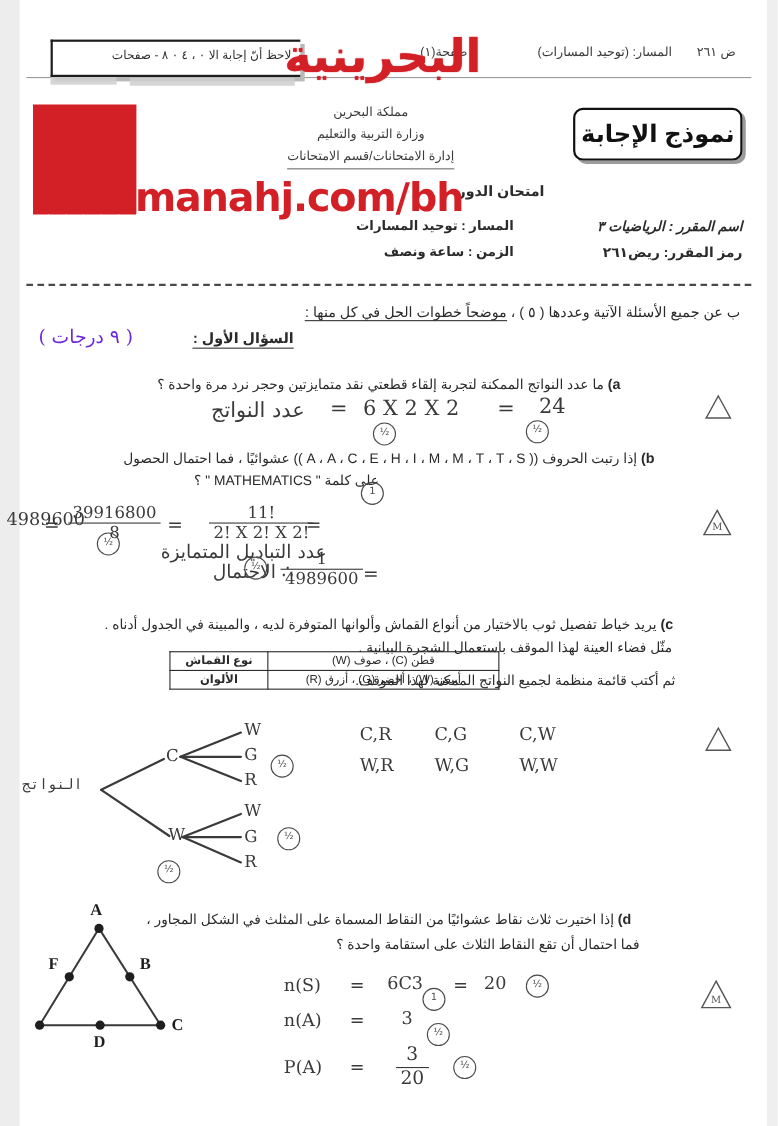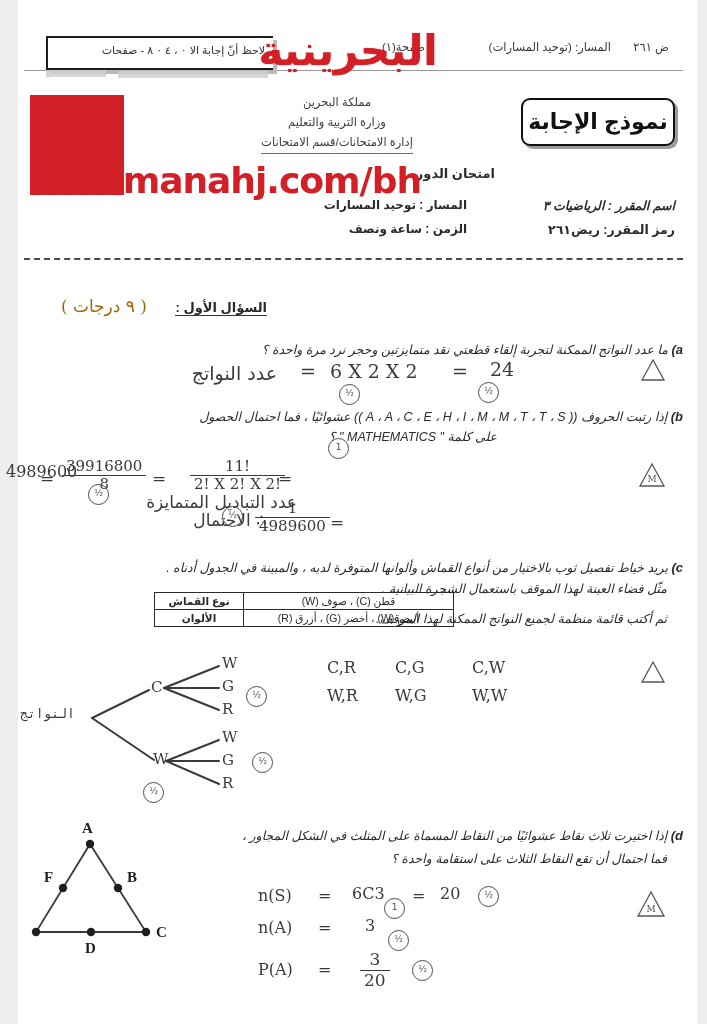--- a/index.html
+++ b/index.html
@@ -53,24 +53,24 @@
   .course-code{position:absolute;top:222px;right:32px;font-size:12.5px;font-weight:bold;color:#2b2b2b;white-space:nowrap;}
   .track-line{position:absolute;top:198px;right:240px;font-size:12px;font-weight:bold;color:#2b2b2b;white-space:nowrap;}
   .time-line{position:absolute;top:222px;right:240px;font-size:12px;font-weight:bold;color:#2b2b2b;white-space:nowrap;}
 
   .dash-rule{position:absolute;left:24px;right:24px;top:258px;border-top:2px dashed #4a4a4a;}
 
   
   .instr{position:absolute;top:276px;right:34px;left:120px;font-size:13px;color:#2a2a2a;text-align:right;}
   .instr .u{border-bottom:1px solid #333;}
   .q-head{position:absolute;top:300px;right:440px;font-size:13px;font-weight:bold;color:#2a2a2a;border-bottom:1px solid #333;}
-  .marks{position:absolute;top:296px;right:560px;font-size:17px;color:#a16207;font-family:"DejaVu Serif",serif;}
-
-  
-  .q{position:absolute;right:24px;left:24px;text-align:right;font-size:12.5px;line-height:1.85;color:#2a2a2a;font-style:italic;}
+  .marks{position:absolute;top:296px;right:586px;font-size:17px;color:#6d28d9;font-family:"DejaVu Serif",serif;}
+
+  
+  .q{position:absolute;right:24px;left:24px;text-align:center;font-size:12.5px;line-height:1.85;color:#2a2a2a;}
   .q .tag{font-weight:bold;font-size:13px;}
 
   
   .hand{position:absolute;font-family:"DejaVu Serif",serif;color:#3a3a3a;direction:ltr;text-align:left;}
   .hand.big{font-size:19px;}
   .hand.md{font-size:16px;}
   .ar-hand{font-family:"DejaVu Sans",sans-serif;direction:rtl;}
 
   .frac{display:inline-block;text-align:center;vertical-align:middle;font-size:15px;line-height:1.15;}
   .frac .n{display:block;border-bottom:1.6px solid #3a3a3a;padding:0 4px;}
@@ -145,20 +145,23 @@
   </div>
 
   <div class="exam-line">امتحان الدور</div>
   <div class="course-name">اسم المقرر : الرياضيات ٣</div>
   <div class="course-code">رمز المقرر: ريض٢٦١</div>
   <div class="track-line">المسار : توحيد المسارات</div>
   <div class="time-line">الزمن : ساعة ونصف</div>
 
   <div class="dash-rule"></div>
 
+  <div class="instr">
+    <span>ب عن جميع الأسئلة الآتية وعددها ( ٥ ) ، </span><span class="u">موضحاً خطوات الحل في كل منها :</span>
+  </div>
   <div class="q-head">السؤال الأول :</div>
   <div class="marks">( ٩ درجات )</div>
 
   <div class="q" style="top:338px;">
     <span class="tag">a)</span>
     <span>ما عدد النواتج الممكنة لتجربة إلقاء قطعتي نقد متمايزتين وحجر نرد مرة واحدة ؟</span>
   </div>
   <div class="hand big ar-hand" style="right:430px;top:362px;">عدد النواتج</div>
   <div class="hand big" style="left:330px;top:360px;">6 X 2 X 2</div>
   <div class="hand big" style="left:300px;top:360px;">=</div>

